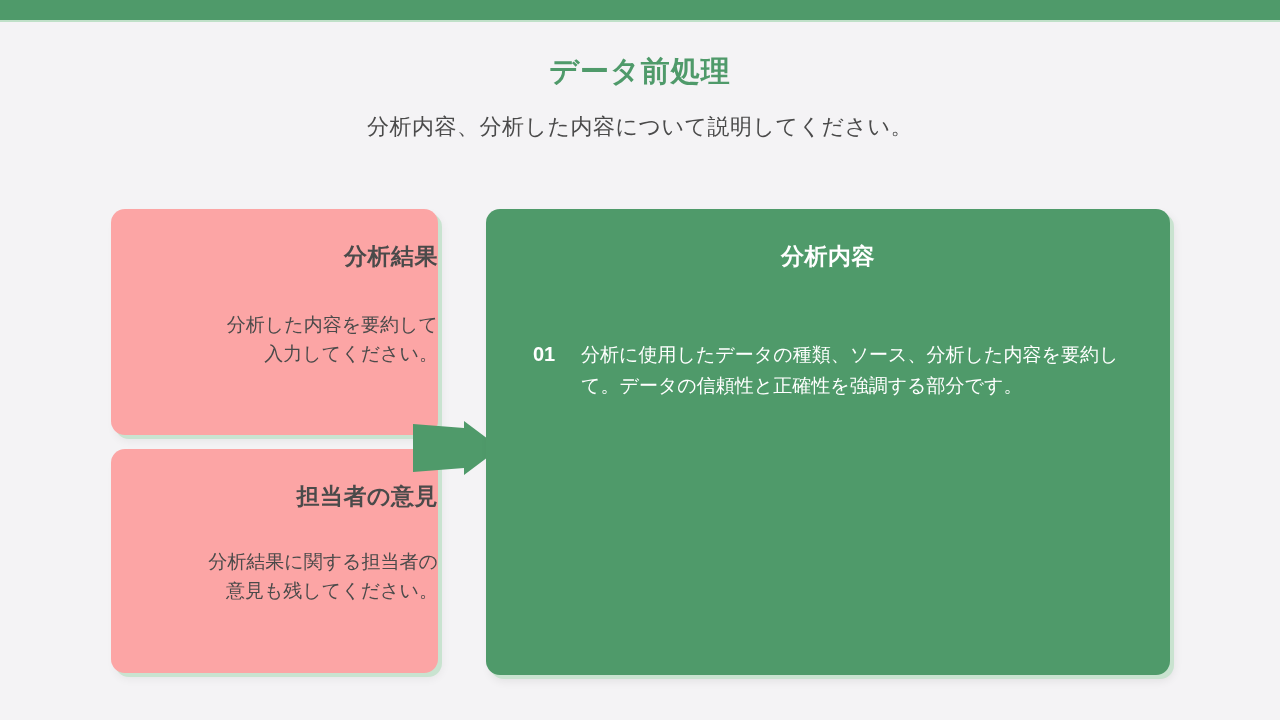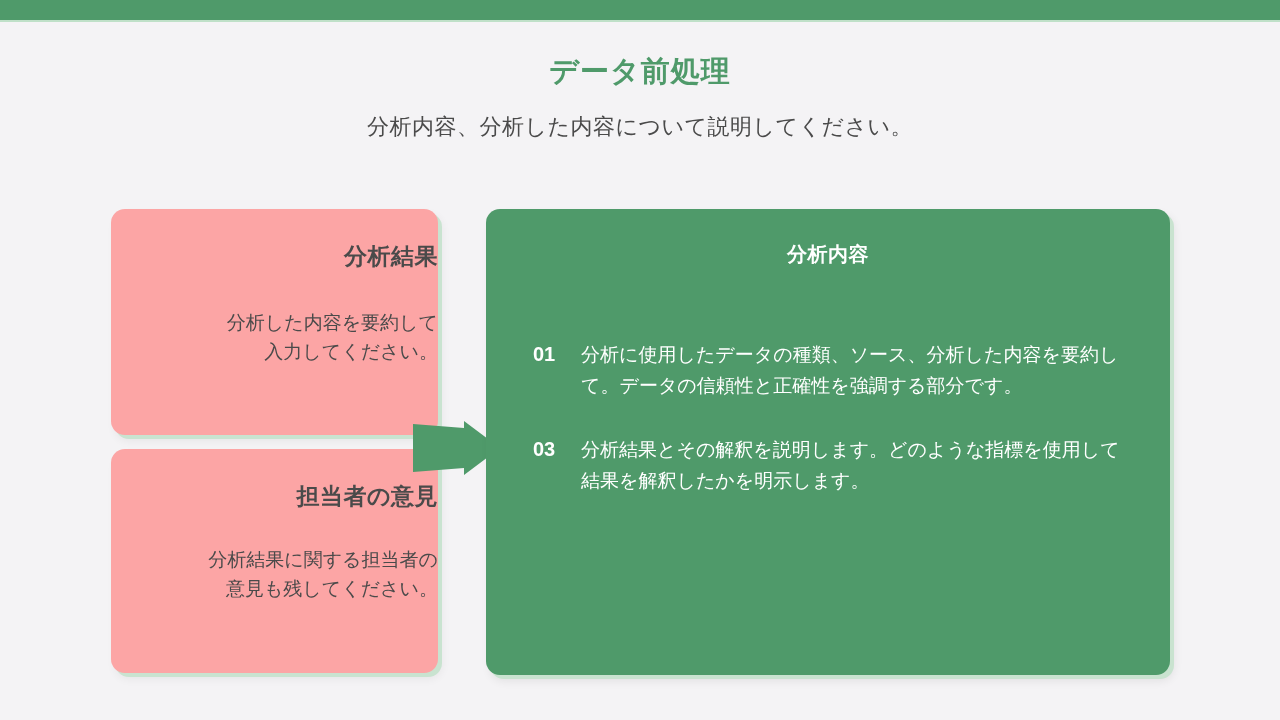--- a/index.html
+++ b/index.html
@@ -27,37 +27,37 @@
       position: absolute; background: #fca5a5; border-radius: 14px;
       box-shadow: 4px 4px 0 #c9e3d0, 4px 6px 10px rgba(0,0,0,0.06);
       text-align: right; box-sizing: border-box;
     }
     .card-result { left: 111px; top: 209px; width: 327px; height: 226px; }
     .card-opinion { left: 111px; top: 449px; width: 327px; height: 224px; }
     .card-title {
       font-size: 23px; font-weight: bold; color: #4a4a4a; letter-spacing: 0.5px;
     }
     .card-body {
-      font-size: 19px; color: #4a4a4a; line-height: 29px; white-space: pre-line; font-family: Liberation Mono, monospace;
+      font-size: 19px; color: #4a4a4a; line-height: 29px; white-space: pre-line;
     }
     .card-result .card-title { position: absolute; left: 0; right: 0; top: 32px; }
     .card-result .card-body { position: absolute; left: 0; right: 0; top: 101px; }
     .card-opinion .card-title { position: absolute; left: 0; right: 0; top: 32px; }
     .card-opinion .card-body { position: absolute; left: 0; right: 0; top: 98px; }
 
     .arrow { position: absolute; left: 412px; top: 420px; width: 90px; height: 56px; }
 
     .main-card {
       position: absolute; left: 486px; top: 209px; width: 684px; height: 466px;
       background: #4f9a6a; border-radius: 14px; color: #ffffff;
       box-shadow: 4px 4px 0 #c9e3d0, 4px 6px 10px rgba(0,0,0,0.08);
     }
     .main-title {
       position: absolute; left: 0; right: 0; top: 32px; text-align: center;
-      font-size: 20px; font-weight: bold; letter-spacing: 0.5px;
+      font-size: 23px; font-weight: bold; letter-spacing: 0.5px;
     }
     .steps { position: absolute; left: 47px; top: 130px; width: 600px; }
     .step { display: flex; margin-bottom: 33px; }
     .step-num {
       width: 48px; flex: none; font-size: 20px; font-weight: bold;
       font-family: "Liberation Sans", sans-serif; line-height: 31px;
     }
     .step-text { font-size: 19px; line-height: 31px; width: 545px; }
   </style>
 </head>
@@ -84,18 +84,14 @@
   <polygon points="1,4 52,8 52,1 88,28 52,55 52,48 1,52" fill="#4f9a6a"></polygon>
 </svg>
 
 <div class="main-card">
   <div class="main-title">分析内容</div>
   <div class="steps">
     <div class="step">
       <div class="step-num">01</div>
       <div class="step-text">分析に使用したデータの種類、ソース、分析した内容を要約して。データの信頼性と正確性を強調する部分です。</div>
     </div>
-    <div class="step">
-      <div class="step-num">03</div>
-      <div class="step-text">分析結果とその解釈を説明します。どのような指標を使用して結果を解釈したかを明示します。</div>
-    </div>
   </div>
 </div>
 
 </body></html>

